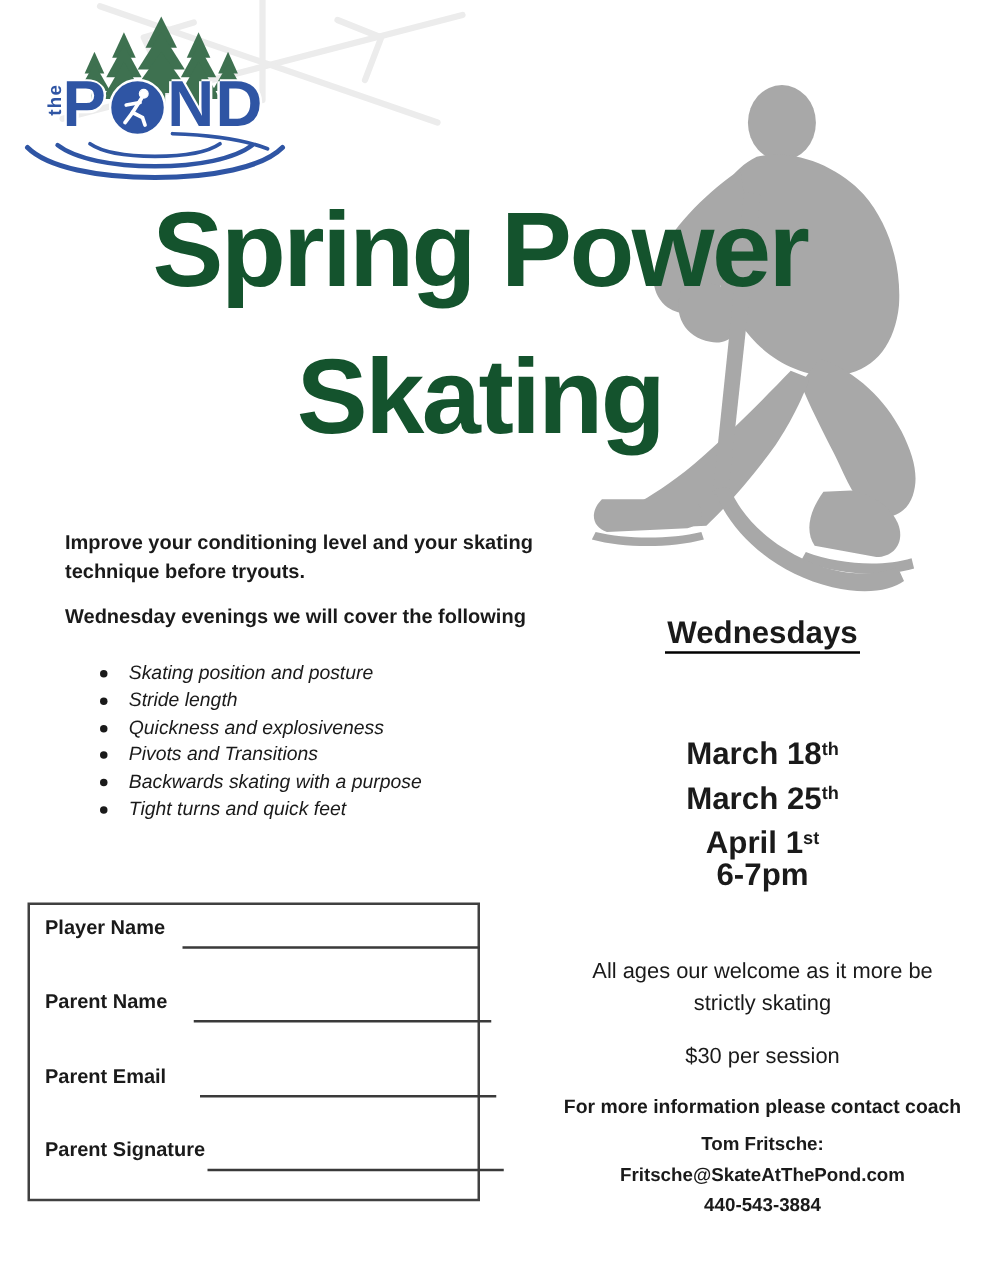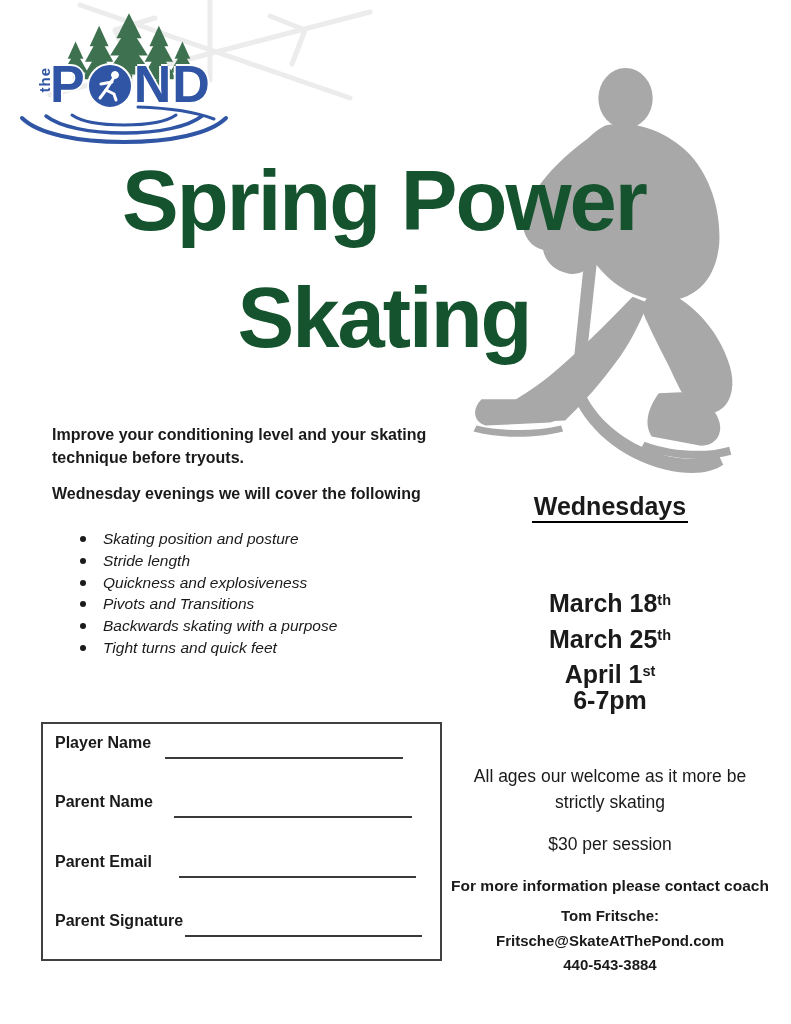--- a/index.html
+++ b/index.html
@@ -68,21 +68,21 @@
   sup { font-size: 58%; vertical-align: baseline; position: relative; top: -0.5em; }
 
   
   #all-ages { top: 764px; font-size: 17.5px; line-height: 25.5px; }
   #price { top: 834px; font-size: 17.5px; }
   #contact-heading { top: 877px; font-size: 15.5px; font-weight: bold; }
   #contact-block { top: 904px; font-size: 15px; font-weight: bold; line-height: 24.5px; }
 
   
   #reg-box {
-    left: 41px; top: 722px; width: 401px; height: 239px;
+    left: 22px; top: 722px; width: 362px; height: 239px;
     border: 2px solid #404040; background: #fff; z-index: 3;
   }
   .form-row-label {
     position: absolute; left: 12px; font-size: 16px; font-weight: bold; white-space: nowrap;
   }
   .form-row-line { position: absolute; height: 0; border-bottom: 2px solid #3a3a3a; }
   #row1-label { top: 10px; }  #row1-line { top: 33px; left: 122px; width: 238px; }
   #row2-label { top: 69px; }  #row2-line { top: 92px; left: 131px; width: 238px; }
   #row3-label { top: 129px; } #row3-line { top: 152px; left: 136px; width: 237px; }
   #row4-label { top: 188px; } #row4-line { top: 211px; left: 142px; width: 237px; }

